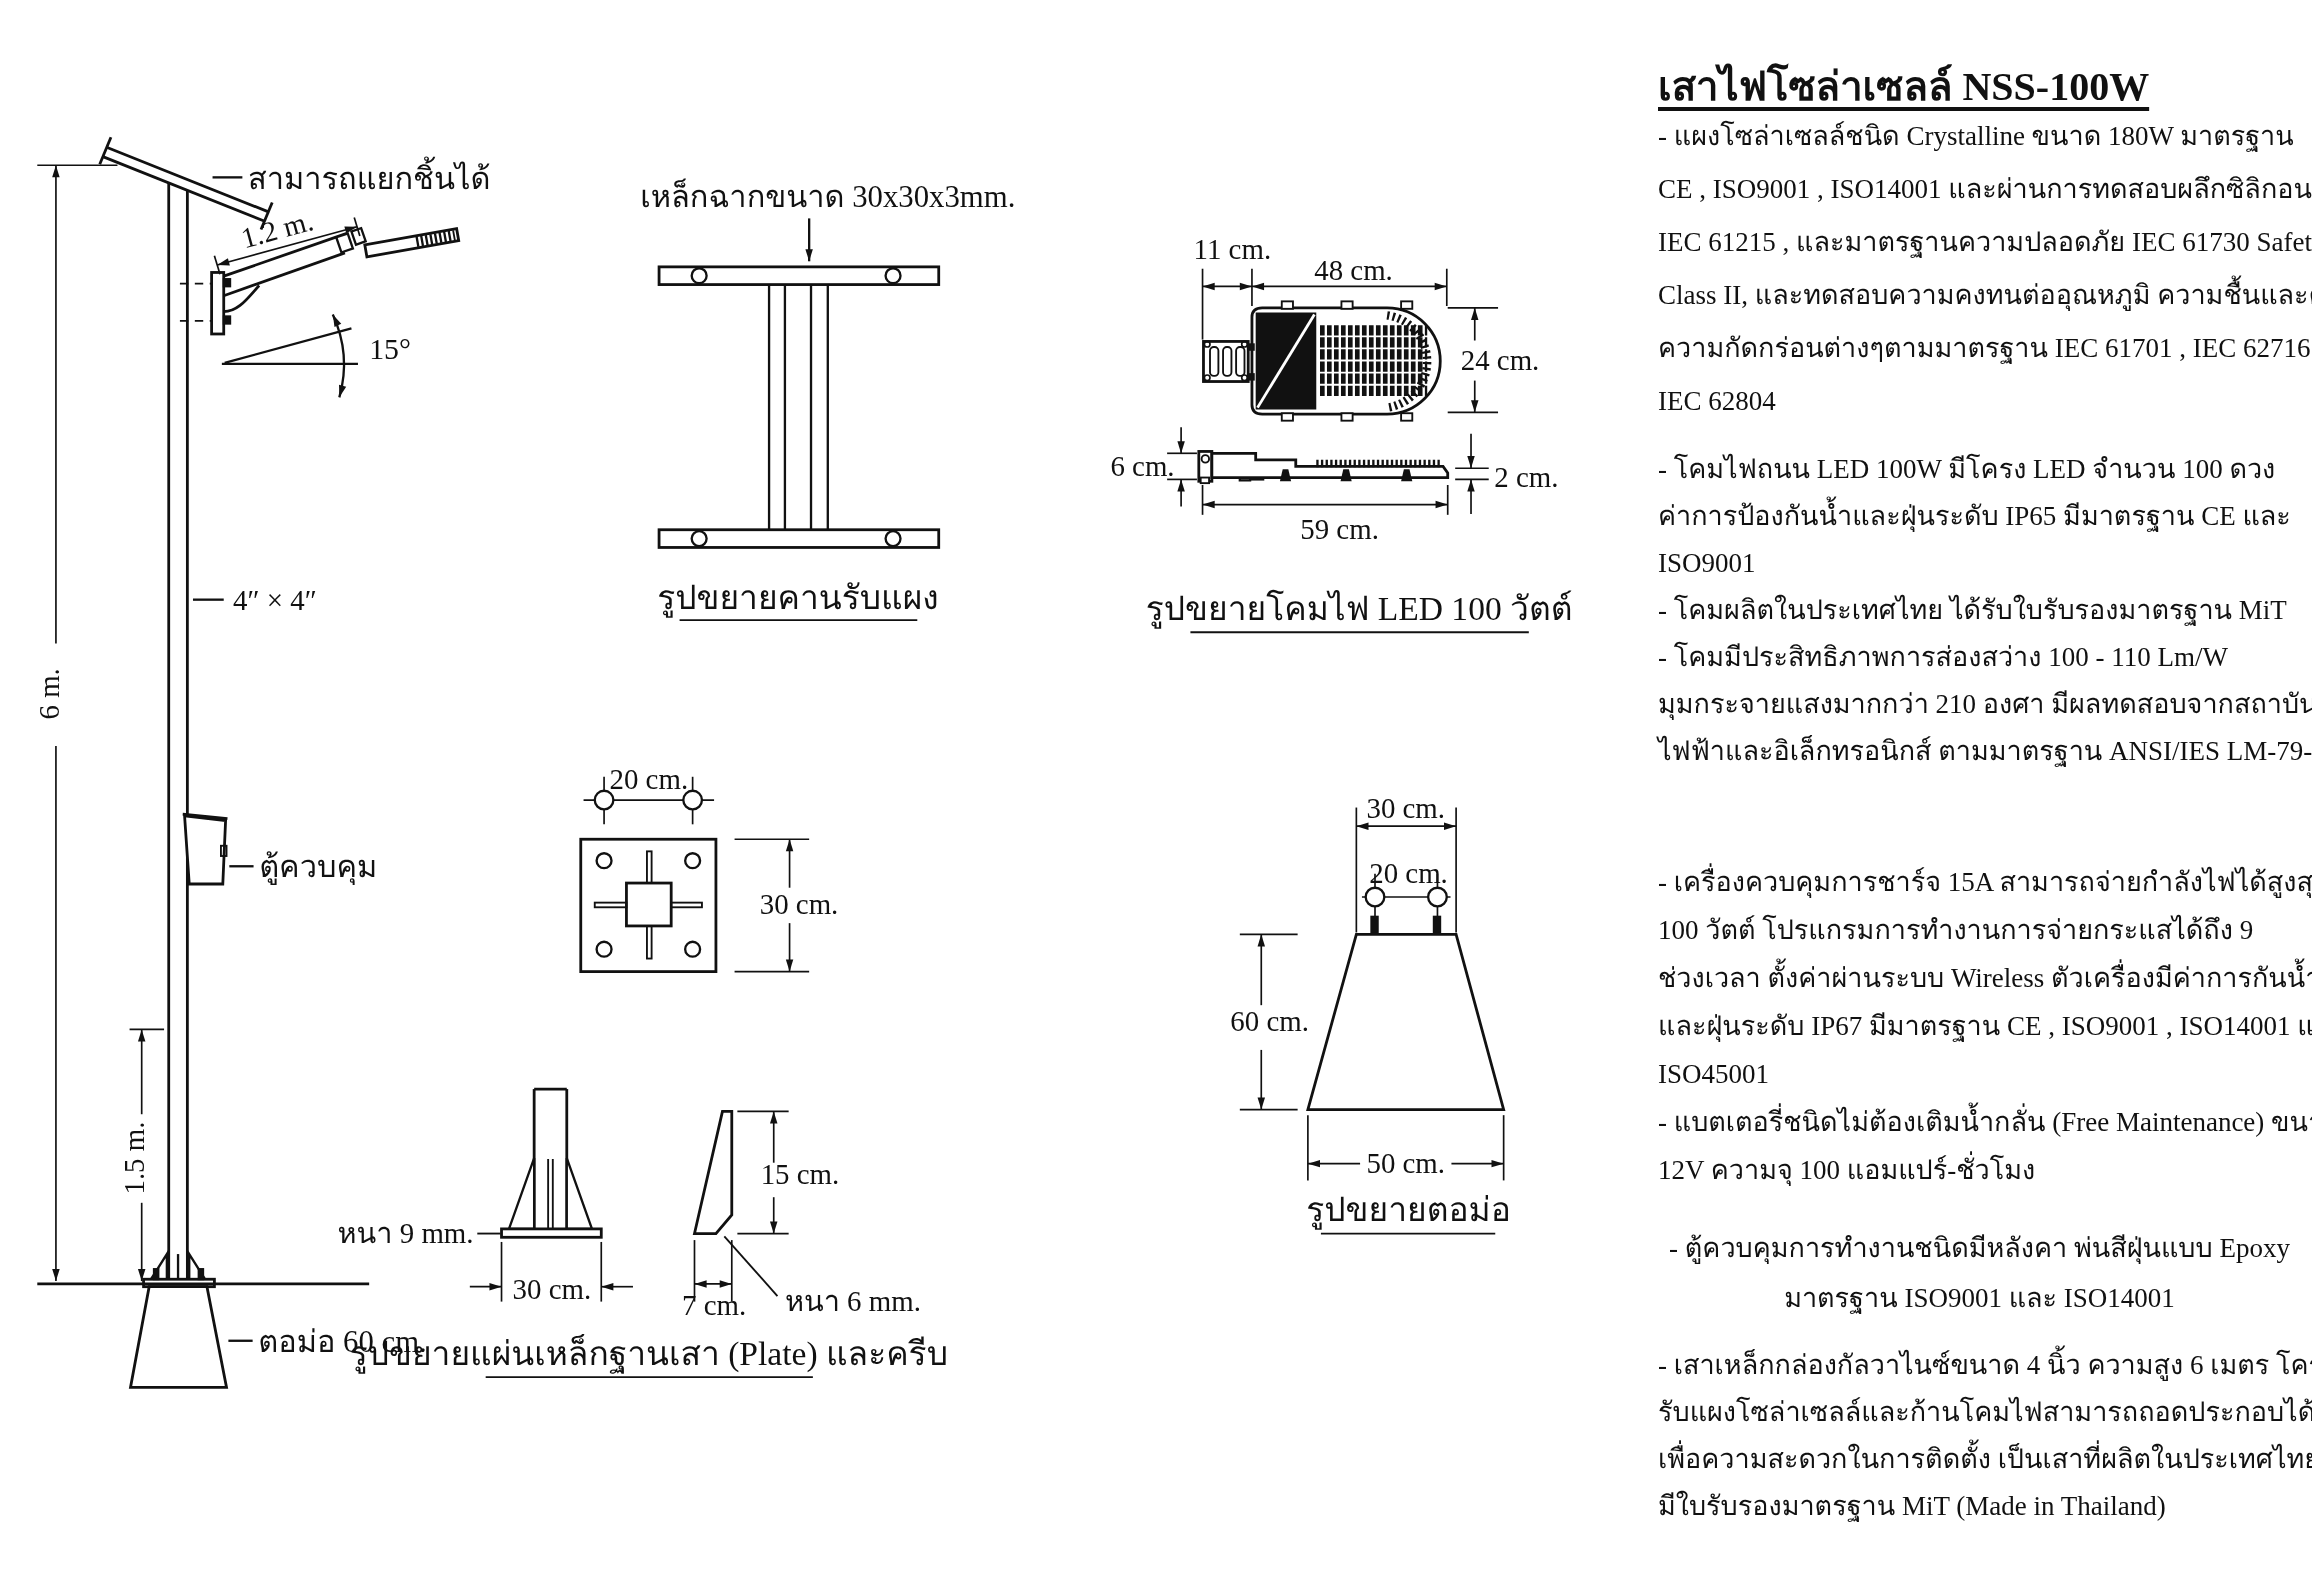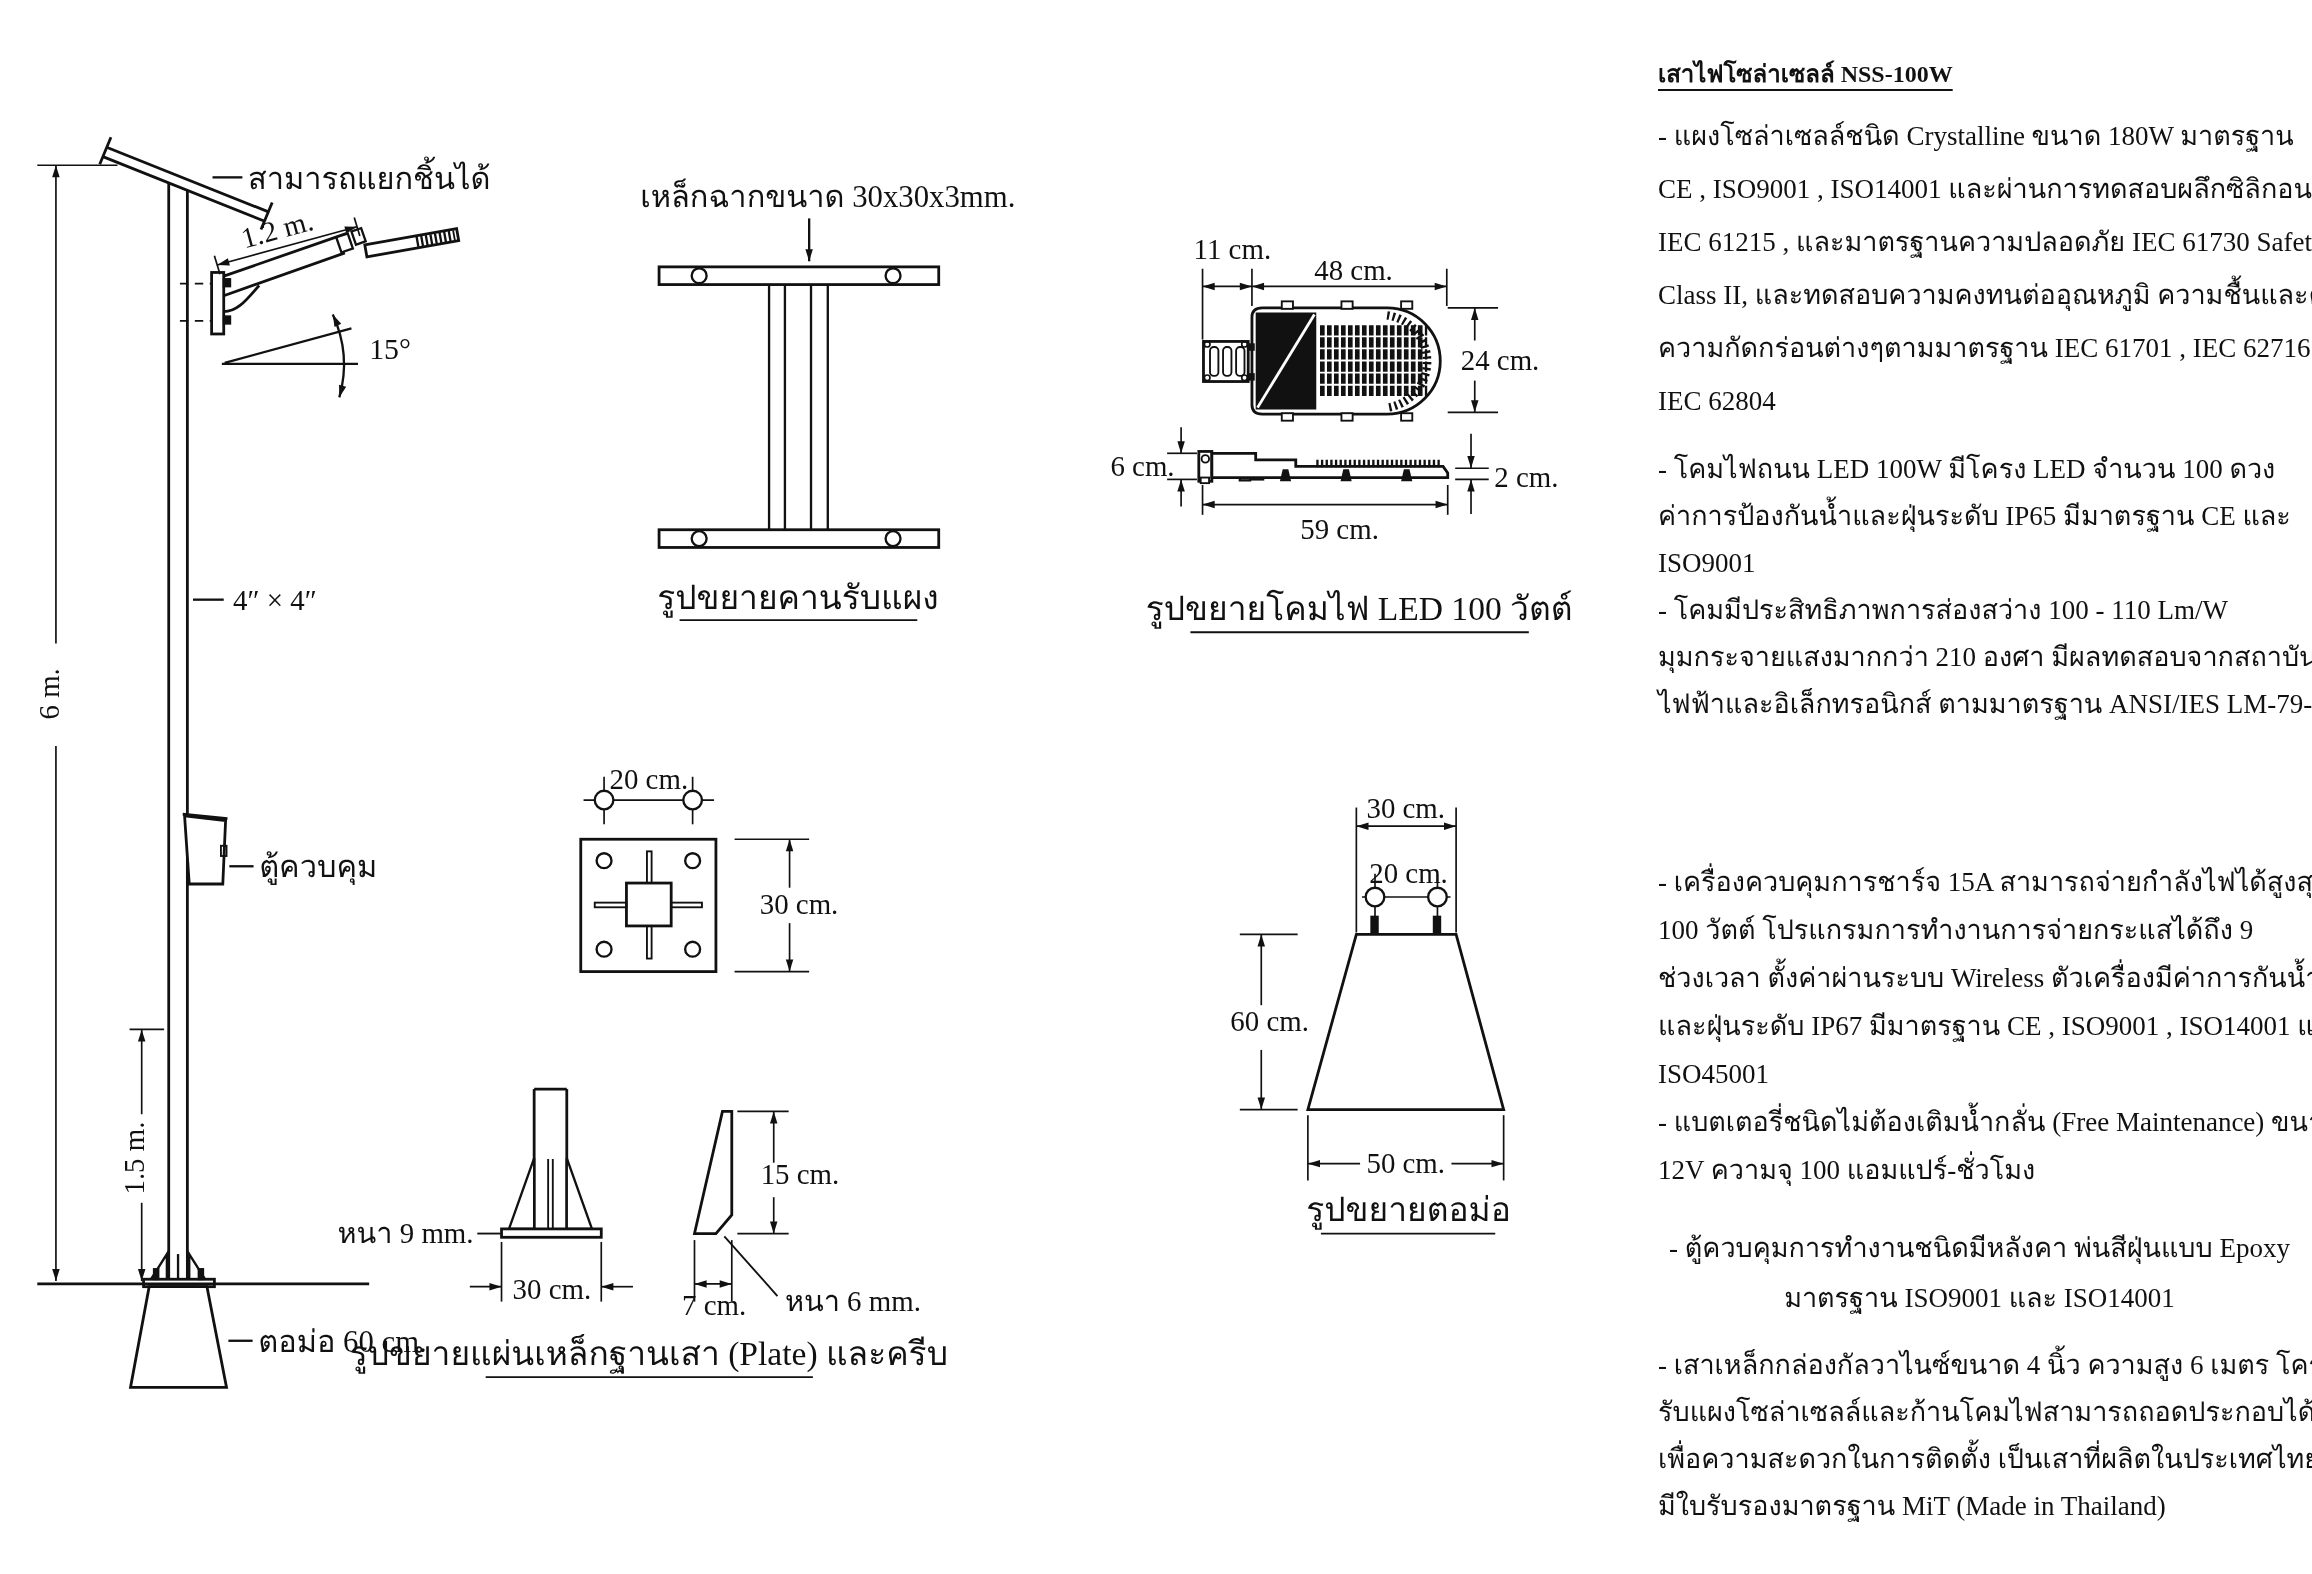--- a/index.html
+++ b/index.html
@@ -6,21 +6,21 @@
   .page{position:relative;width:2313px;height:1575px;background:#ffffff;overflow:hidden;
         font-family:"Liberation Serif","DejaVu Serif",serif;color:#111;}
   svg{position:absolute;left:0;top:0;}
   svg line,svg path,svg rect,svg circle,svg polygon,svg polyline{stroke:#111;fill:none;}
   .w3{stroke-width:3;} .w25{stroke-width:2.5;} .w2{stroke-width:2;} .thin{stroke-width:1.8;}
   .fw{fill:#fff;} .fb{fill:#111;stroke:none;}
   .dash{stroke-dasharray:9 7;}
   svg text{fill:#111;stroke:none;font-family:"Liberation Serif","DejaVu Serif",serif;}
   .t31{font-size:31px;} .t33{font-size:33px;} .t36{font-size:36px;}
   .spec-col{position:absolute;left:1658px;top:0;width:643px;}
-  .page-title{position:absolute;left:0;top:54px;font-size:24px;font-weight:bold;
+  .page-title{position:absolute;left:0;top:54px;font-size:40px;font-weight:bold;
               text-decoration:underline;text-underline-offset:6.5px;white-space:nowrap;}
   .sec{position:absolute;left:0;width:643px;}
   .ln{white-space:nowrap;font-size:27px;}
   .s1 .ln{line-height:53px;} .s2 .ln{line-height:47px;} .s3 .ln{line-height:48px;}
   .s4 .ln{line-height:50px;text-align:center;} .s5 .ln{line-height:47px;}
 </style>
 </head>
 <body>
 
 <div class="page">
@@ -301,20 +301,21 @@
       <div class="ln">IEC 61215 , และมาตรฐานความปลอดภัย IEC 61730 Safety</div>
       <div class="ln">Class II, และทดสอบความคงทนต่ออุณหภูมิ ความชื้นและค่า</div>
       <div class="ln">ความกัดกร่อนต่างๆตามมาตรฐาน IEC 61701 , IEC 62716 ,</div>
       <div class="ln">IEC 62804</div>
     </div>
 
     <div class="sec s2" style="top:446px">
       <div class="ln">- โคมไฟถนน LED 100W มีโครง LED จำนวน 100 ดวง</div>
       <div class="ln">ค่าการป้องกันน้ำและฝุ่นระดับ IP65 มีมาตรฐาน CE และ</div>
       <div class="ln">ISO9001</div>
+      <div class="ln">- โคมผลิตในประเทศไทย ได้รับใบรับรองมาตรฐาน MiT</div>
       <div class="ln">- โคมมีประสิทธิภาพการส่องสว่าง 100 - 110 Lm/W</div>
       <div class="ln">มุมกระจายแสงมากกว่า 210 องศา มีผลทดสอบจากสถาบัน</div>
       <div class="ln">ไฟฟ้าและอิเล็กทรอนิกส์ ตามมาตรฐาน ANSI/IES LM-79-19</div>
     </div>
 
     <div class="sec s3" style="top:858px">
       <div class="ln">- เครื่องควบคุมการชาร์จ 15A สามารถจ่ายกำลังไฟได้สูงสุด</div>
       <div class="ln">100 วัตต์ โปรแกรมการทำงานการจ่ายกระแสได้ถึง 9</div>
       <div class="ln">ช่วงเวลา ตั้งค่าผ่านระบบ Wireless ตัวเครื่องมีค่าการกันน้ำ</div>
       <div class="ln">และฝุ่นระดับ IP67 มีมาตรฐาน CE , ISO9001 , ISO14001 และ</div>

